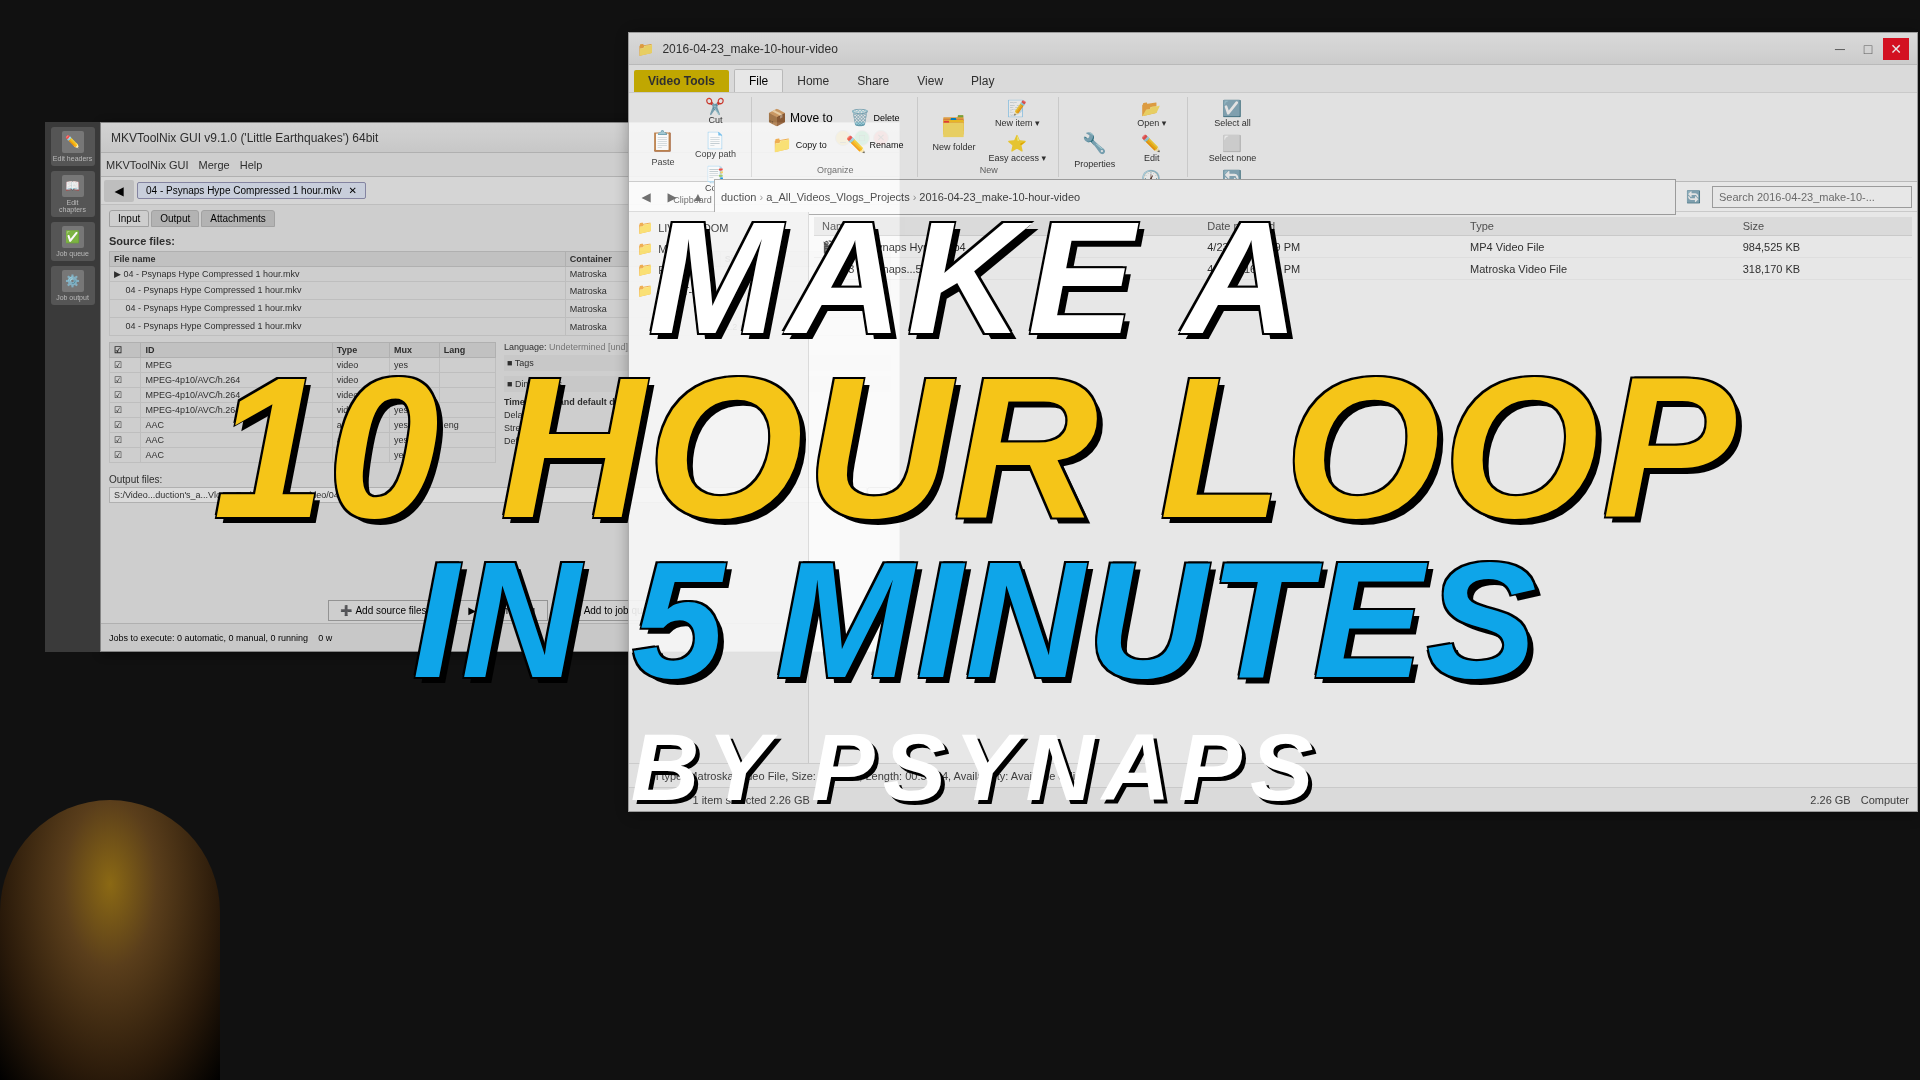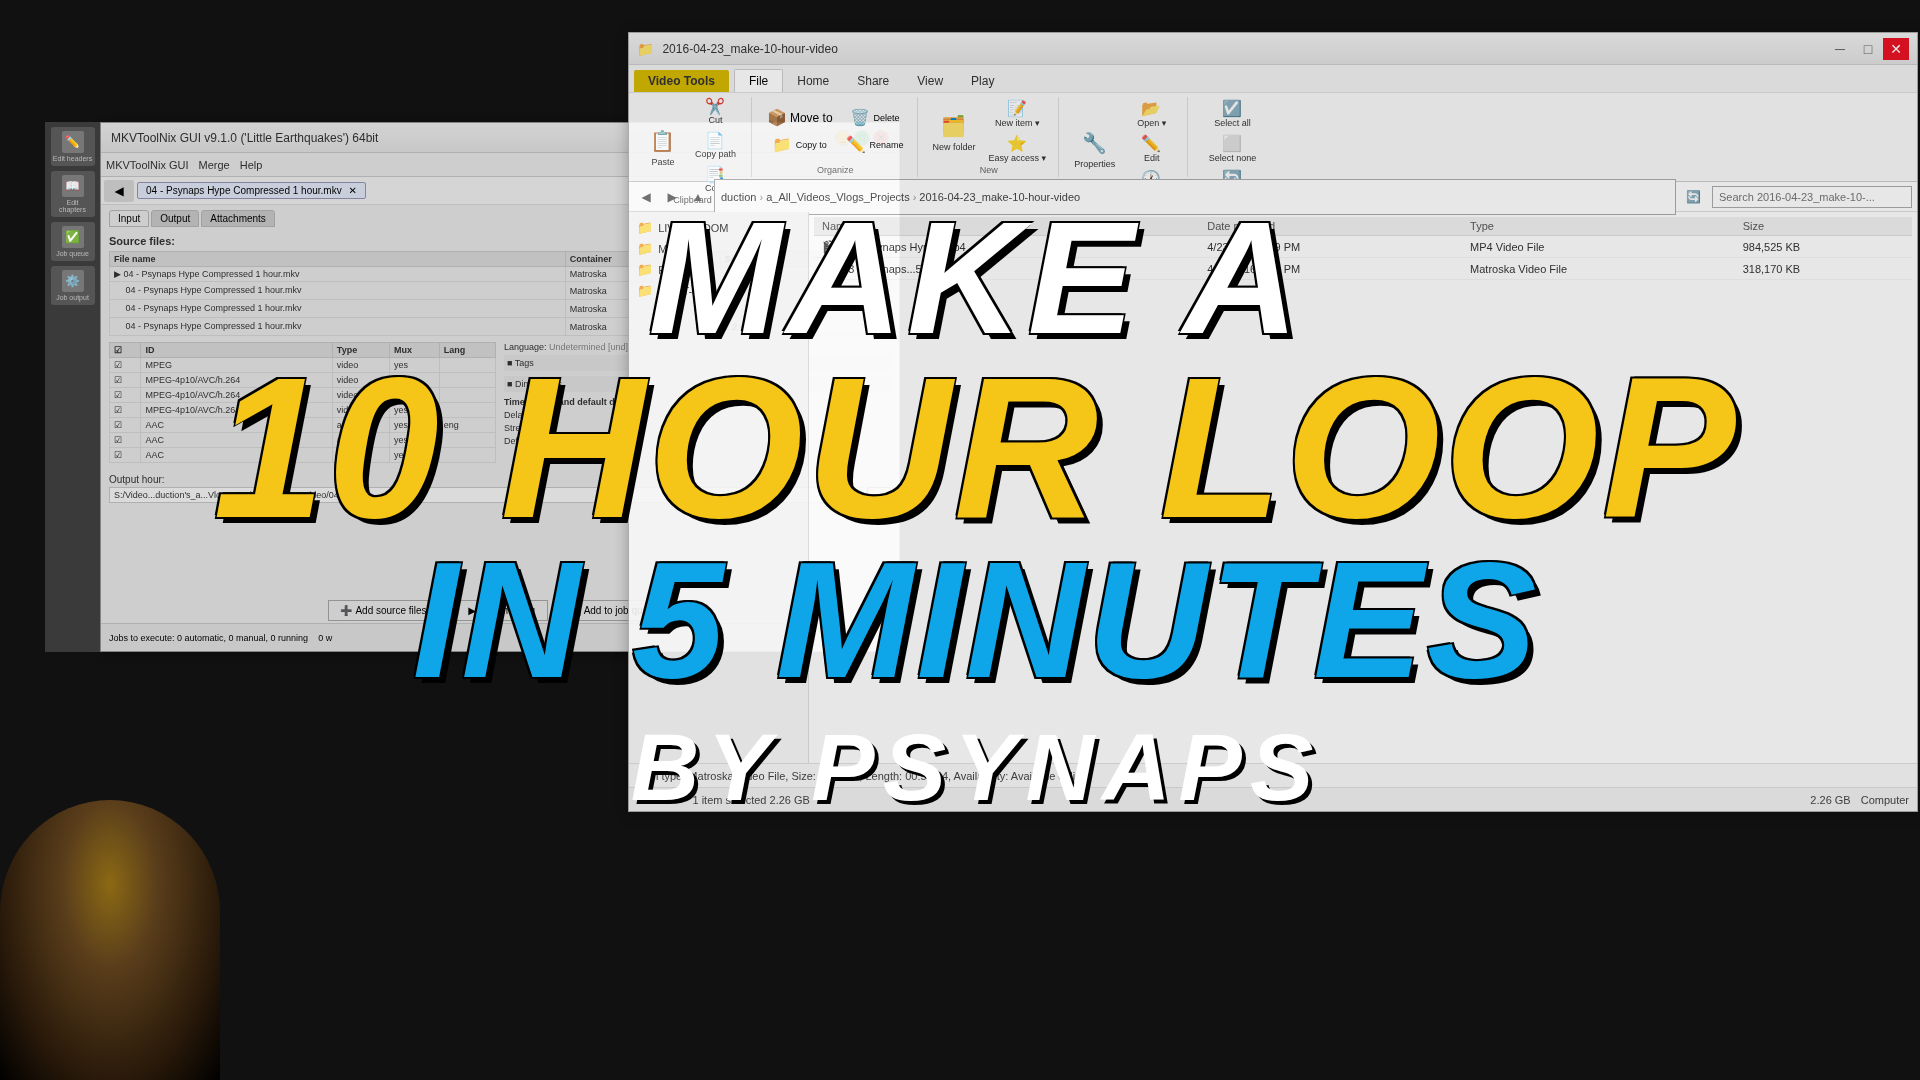--- a/index.html
+++ b/index.html
@@ -747,21 +747,21 @@
         <div style="margin-bottom:5px;background:#e8e8e8;padding:3px;">■ Tags</div>
         <div style="margin-bottom:5px;background:#e8e8e8;padding:3px;">■ Dimensions</div>
         <div style="font-weight:bold;margin-bottom:3px;">Timestamps and default duration</div>
         <div style="margin-bottom:3px;">Delay (in ms):</div>
         <div style="margin-bottom:3px;">Stretch by:</div>
         <div style="margin-bottom:3px;">Default duration:</div>
       </div>
     </div>
 
     <div style="margin-top:5px;font-size:10px;">
-      <span>Output hour:</span>
+      <span>Output files:</span>
     </div>
     <div style="display:flex;align-items:flex-start;margin-top:2px;">
       <span style="font-size:9px;flex:1;background:#fff;border:1px solid #ccc;padding:2px 4px;overflow:hidden;">S:/Video...duction's_a...Vlogs_Projects...5-hour-video/04</span>
       <button style="font-size:9px;padding:2px 6px;cursor:pointer;">...</button>
     </div>
   </div>
 
   <div style="position:absolute;bottom:30px;left:0;right:0;display:flex;justify-content:center;gap:8px;">
     <button style="font-size:10px;padding:4px 12px;background:#f0f0f0;border:1px solid #aaa;cursor:pointer;">➕ Add source files ▾</button>
     <button style="font-size:10px;padding:4px 12px;background:#f0f0f0;border:1px solid #aaa;cursor:pointer;">▶ Start muxing</button>

